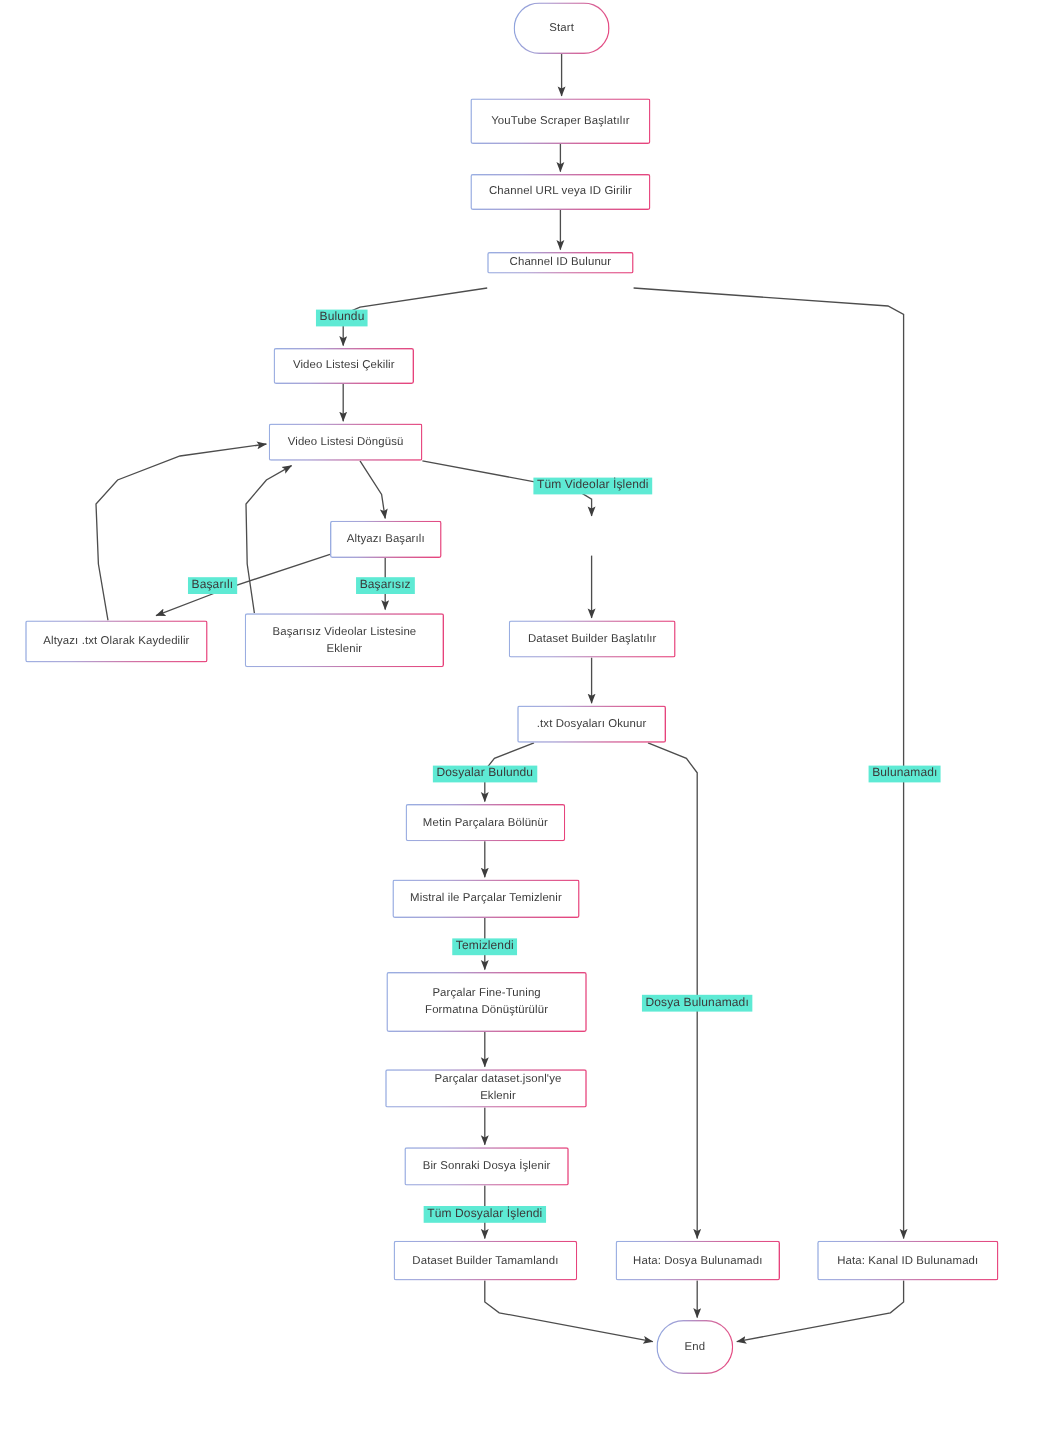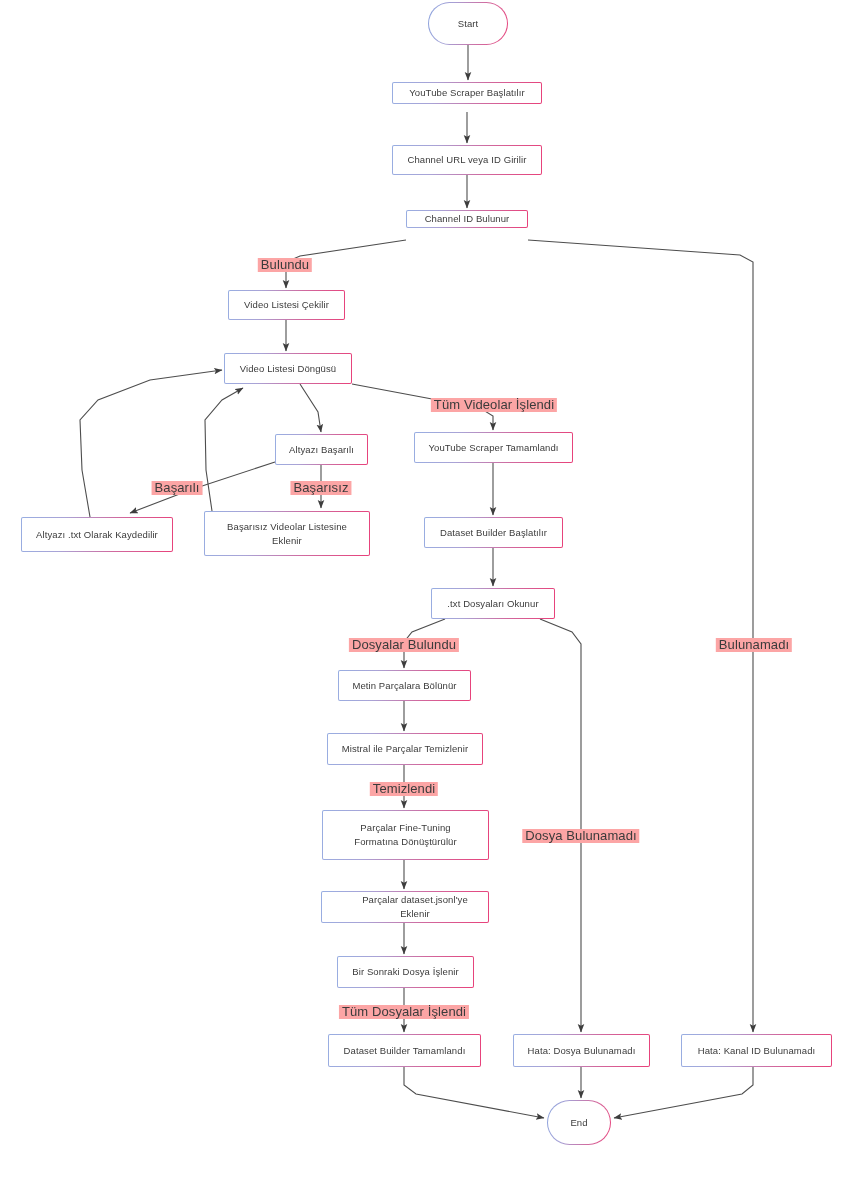--- a/index.html
+++ b/index.html
@@ -47,23 +47,23 @@
     border-radius:24px;
     background-image:linear-gradient(#ffffff,#ffffff),
       linear-gradient(100deg,#8aa3de 0%,#a79fd4 30%,#cf6fa3 65%,#e8417a 100%);
   }
   .node .label{
     display:block;
     white-space:pre-line;
   }
   .edge-label{
     position:absolute;
-    background:#fca5a5;
+    background:#5eead4;
     color:#3b3b3b;
-    font-size:13px;
+    font-size:10px;
     line-height:12px;
     padding:1px 3px;
     white-space:nowrap;
     transform:translateX(-50%);
     letter-spacing:0.1px;
   }
 </style>
 </head>
 <body>
 
@@ -124,21 +124,21 @@
       <path d="M581,1067 L581,1098"></path>
 
       <path d="M753,1067 L753,1085 L742,1094 L614,1118"></path>
     </g>
   </svg>
 
   <div class="node terminal" style="left:428px;top:2px;width:80px;height:43px;">
     <span class="label">Start</span>
   </div>
 
-  <div class="node" style="left:392px;top:82px;width:150px;height:22px;">
+  <div class="node" style="left:392px;top:82px;width:150px;height:38px;">
     <span class="label">YouTube Scraper Başlatılır</span>
   </div>
 
   <div class="node" style="left:392px;top:145px;width:150px;height:30px;">
     <span class="label">Channel URL veya ID Girilir</span>
   </div>
 
   <div class="node" style="left:406px;top:210px;width:122px;height:18px;">
     <span class="label">Channel ID Bulunur</span>
   </div>
@@ -148,23 +148,20 @@
   </div>
 
   <div class="node" style="left:224px;top:353px;width:128px;height:31px;">
     <span class="label">Video Listesi Döngüsü</span>
   </div>
 
   <div class="node" style="left:275px;top:434px;width:93px;height:31px;">
     <span class="label">Altyazı Başarılı</span>
   </div>
 
-  <div class="node" style="left:414px;top:432px;width:159px;height:31px;">
-    <span class="label">YouTube Scraper Tamamlandı</span>
-  </div>
 
   <div class="node" style="left:21px;top:517px;width:152px;height:35px;">
     <span class="label">Altyazı .txt Olarak Kaydedilir</span>
   </div>
 
   <div class="node" style="left:204px;top:511px;width:166px;height:45px;">
     <span class="label">Başarısız Videolar Listesine
 Eklenir</span>
   </div>
 

